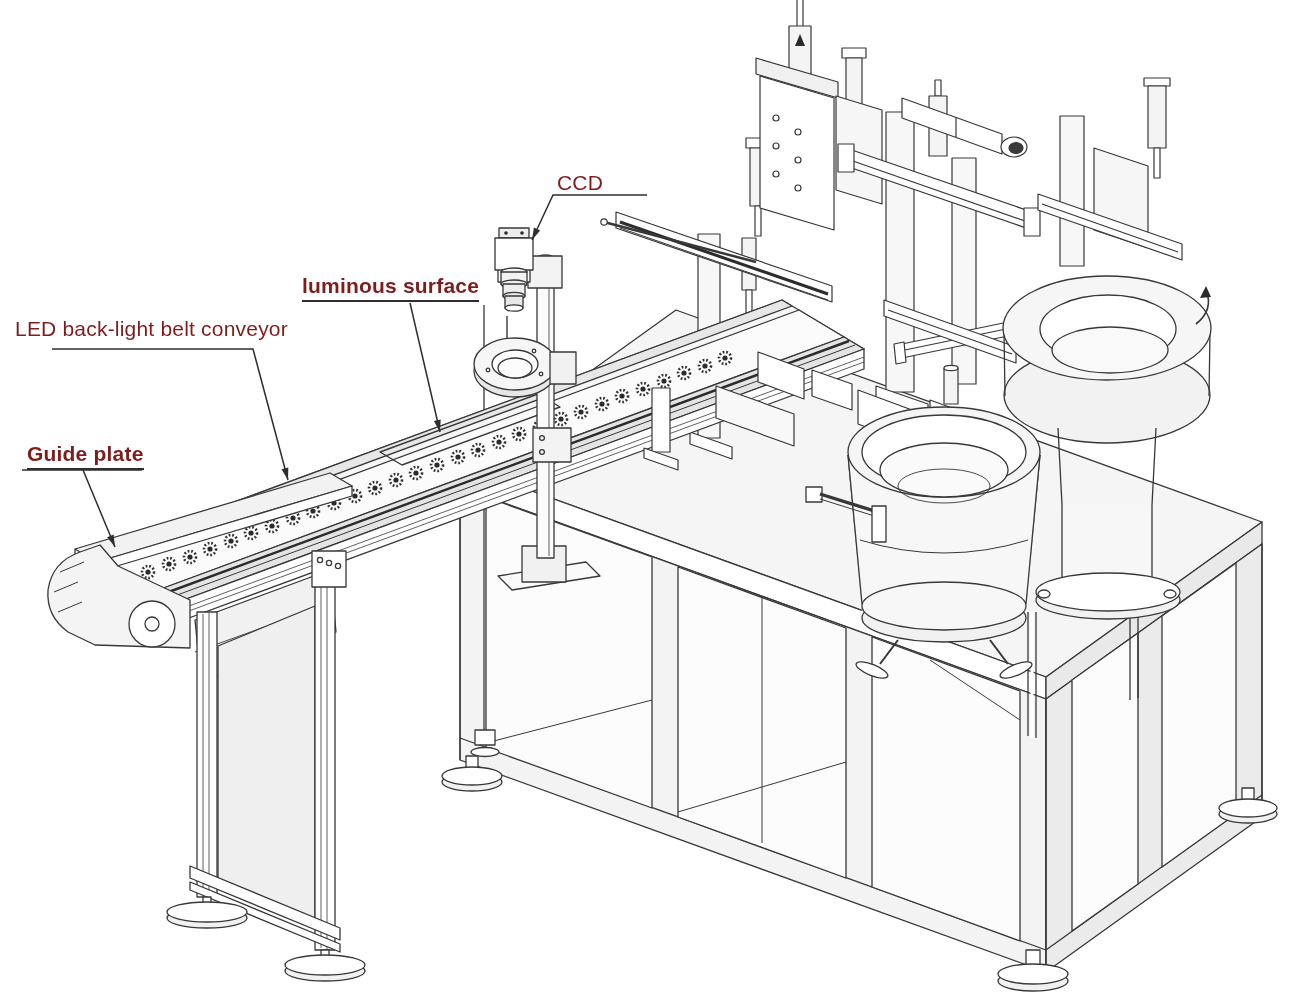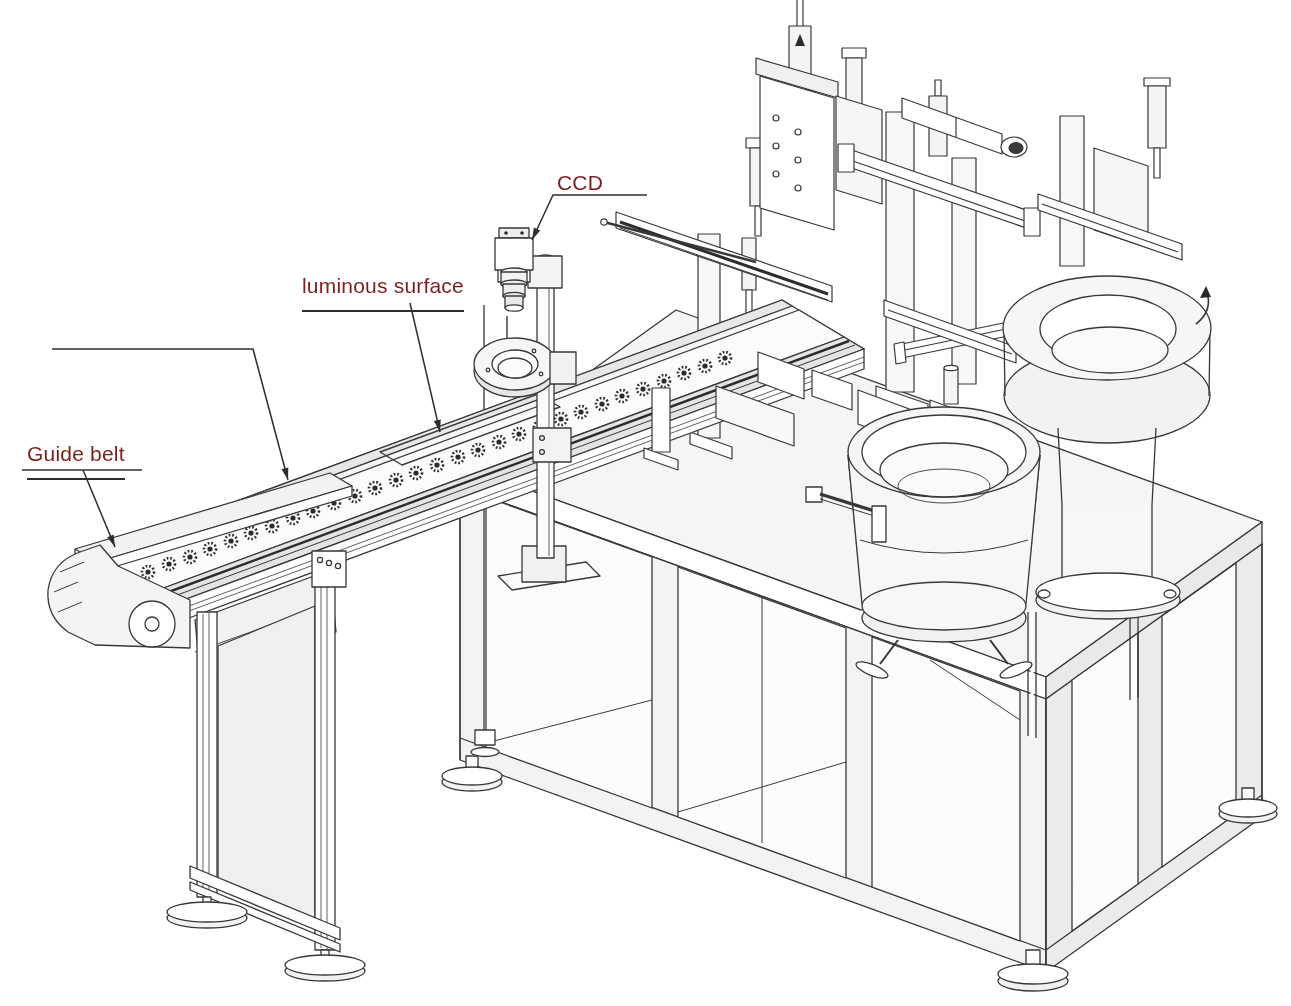--- a/index.html
+++ b/index.html
@@ -1,21 +1,21 @@
 <!DOCTYPE html>
 <html><head>
 <meta charset="utf-8">
 <style>
   html,body{margin:0;padding:0;background:#fff;}
   .stage{position:relative;width:1291px;height:1006px;background:#ffffff;overflow:hidden;
          font-family:"Liberation Sans",sans-serif;}
   .stage svg{position:absolute;left:0;top:0;}
   .lbl{position:absolute;font-size:21px;line-height:1.15;color:#7f1d1d;white-space:nowrap;
        letter-spacing:.2px;}
-  .lbl.underlined{border-bottom:2px solid #2e2e2e;padding-bottom:12px;}
+  .lbl.underlined{border-bottom:2px solid #2e2e2e;padding-bottom:2px;font-weight:bold;}
   #lbl-led{left:15px;top:317px;}
   #lbl-lum{left:302px;top:274px;}
   #lbl-ccd{left:557px;top:171px;}
   #lbl-guide{left:27px;top:442px;}
 </style>
 </head>
 <body>
 
 <div class="stage">
 <svg width="1291" height="1006" viewBox="0 0 1291 1006">
@@ -393,16 +393,17 @@
       <polygon points="288,480 281.5,469.3 288.3,467.5" fill="#2e2e2e" stroke="none"></polygon>
     </g>
     <g>
       <polyline points="22,470 142,470"></polyline>
       <polyline points="83,470 115,547"></polyline>
       <polygon points="115,547 107.2,537.2 113.6,534.6" fill="#2e2e2e" stroke="none"></polygon>
     </g>
   </g>
 </svg>
 
+  <div class="lbl" id="lbl-led">LED back-light belt conveyor</div>
   <div class="lbl underlined" id="lbl-lum">luminous surface</div>
   <div class="lbl" id="lbl-ccd">CCD</div>
-  <div class="lbl underlined" id="lbl-guide">Guide belt</div>
+  <div class="lbl underlined" id="lbl-guide">Guide plate</div>
 </div>
 
 </body></html>

